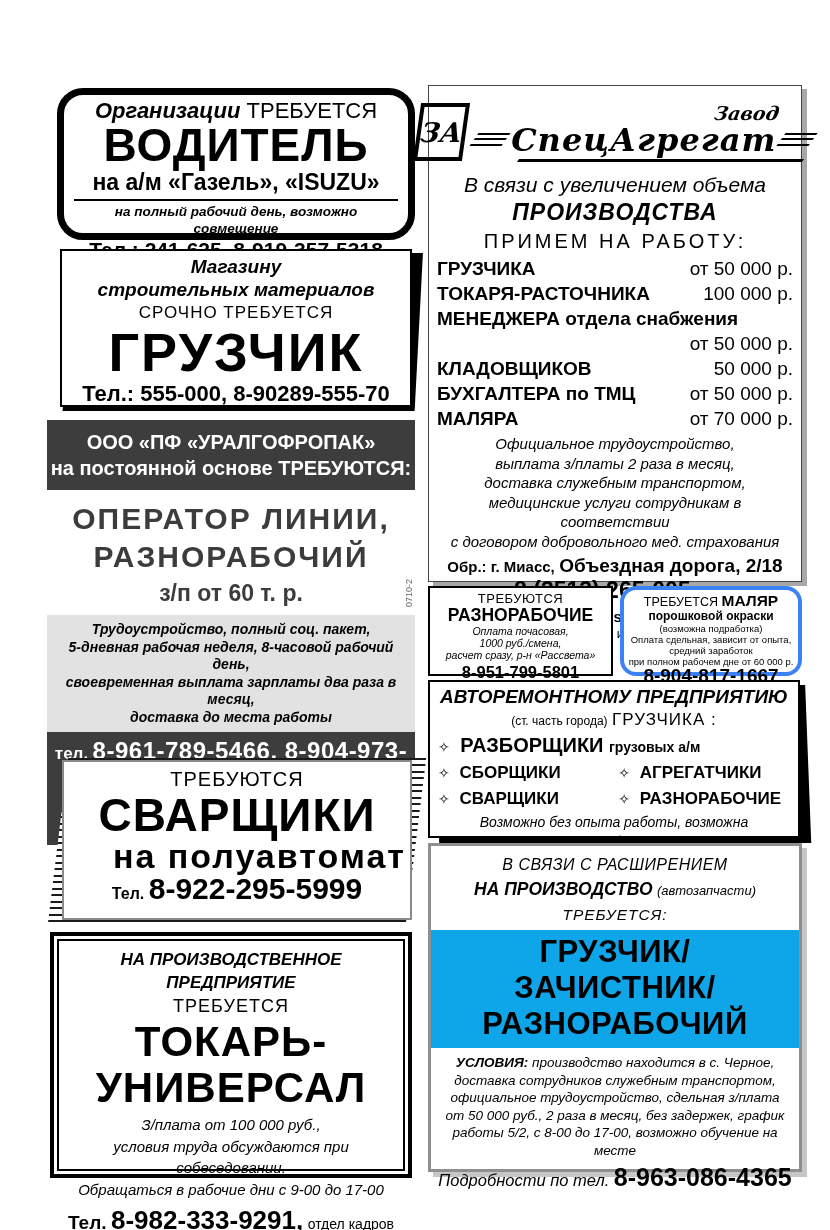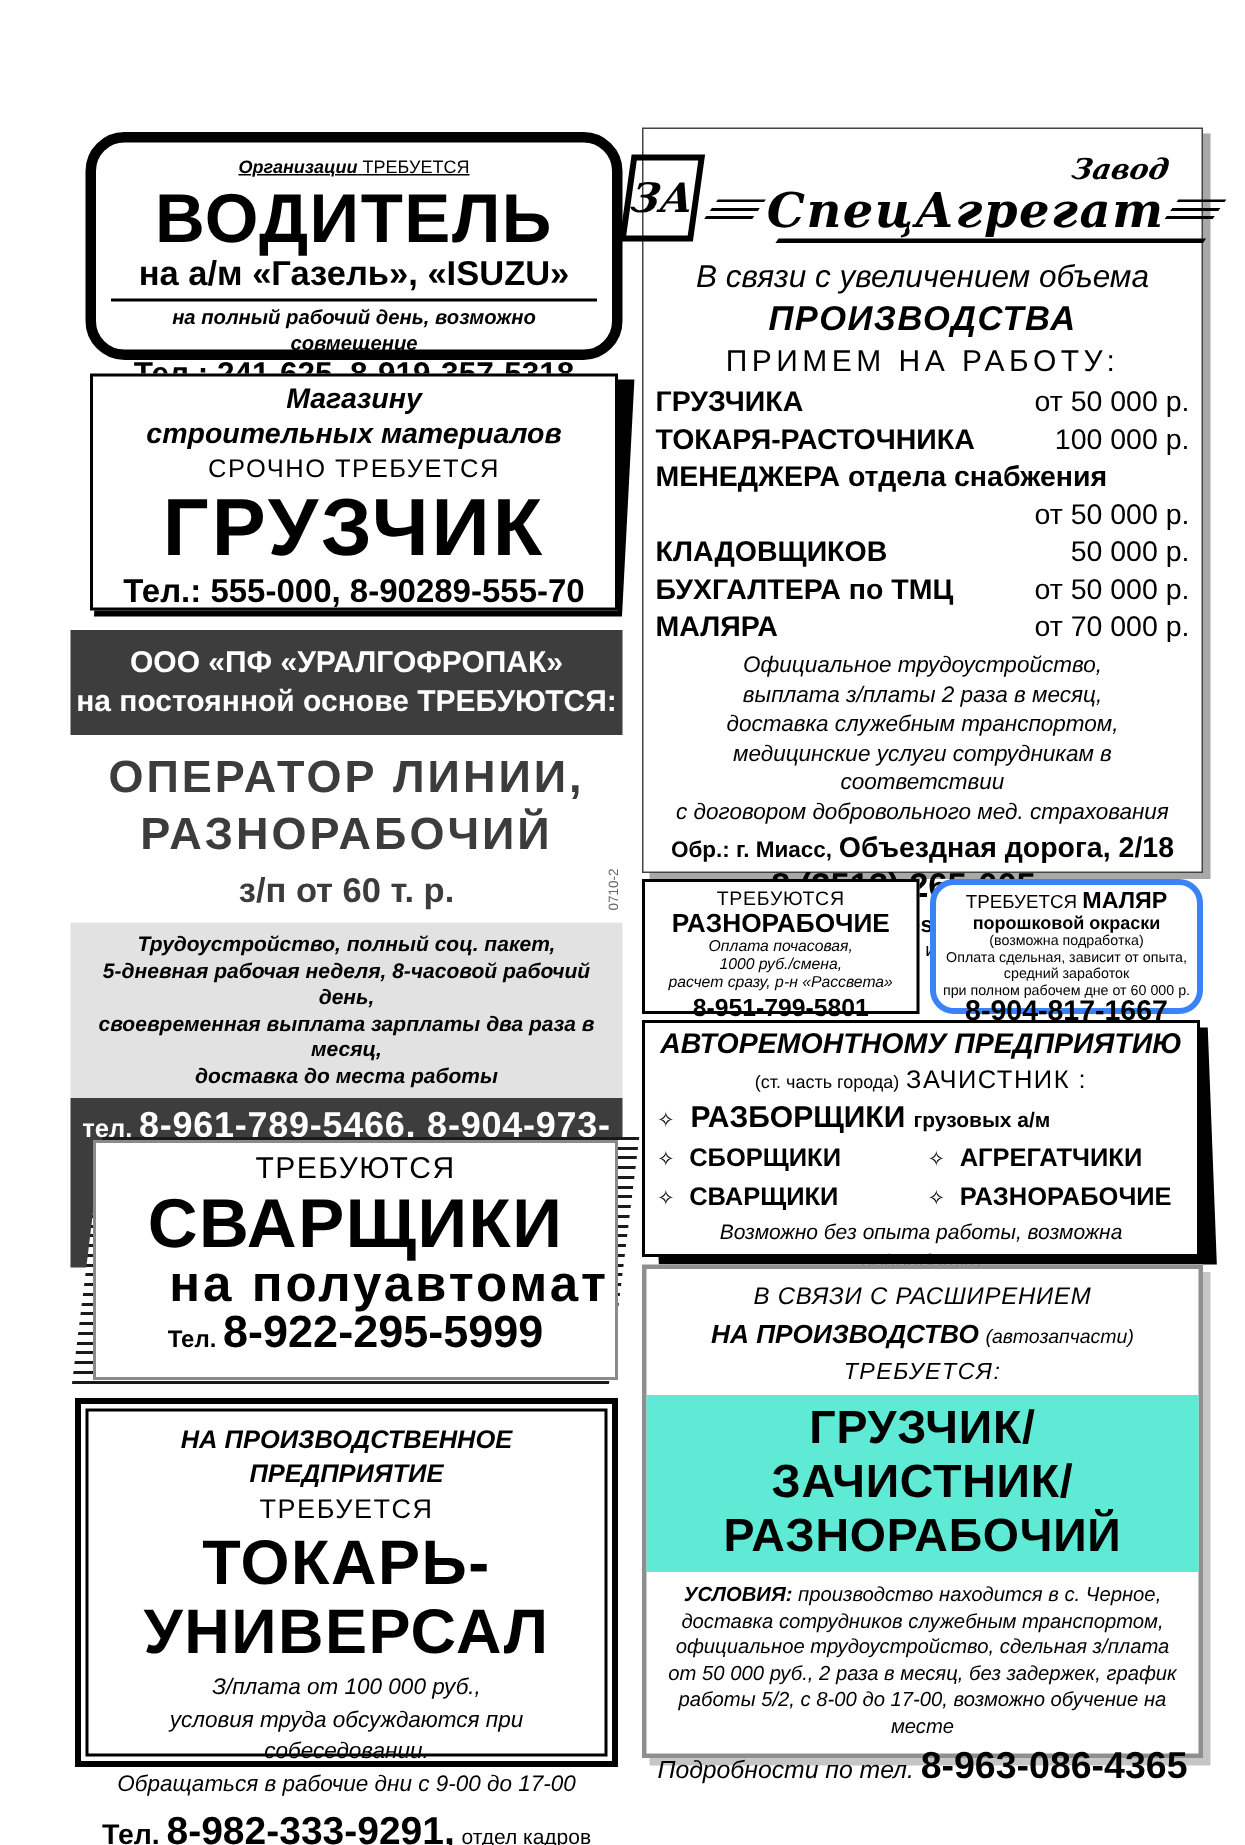--- a/index.html
+++ b/index.html
@@ -18,21 +18,21 @@
   .bar1 { flex:1.15; } .bar2 { flex:1; }
   .mast-title { white-space:nowrap; }
   .mast-date { white-space:nowrap; font-size:16.5px; }
 
   .ad { position:absolute; }
 
   
   #ad-driver { left:57px; top:88px; width:358px; height:152px;
     border:7px solid #000; border-radius:26px; background:#fff;
     text-align:center; padding:5px 8px 3px; }
-  .drv-h { font-size:12px; line-height:22px;text-decoration:underline; }
+  .drv-h { font-size:22px; line-height:22px; }
   .drv-org { font-style:italic; font-weight:bold; }
   .drv-title { font-size:46px; font-weight:bold; letter-spacing:1px; line-height:47px; }
   .drv-veh { font-size:23px; font-weight:bold; line-height:27px; }
   .drv-rule { border-top:2px solid #000; margin:3px 2px 2px; }
   .drv-note { font-size:13.5px; font-weight:bold; font-style:italic; line-height:17px; }
   .drv-phone { font-size:21px; font-weight:bold; line-height:26px; }
 
   
   #ad-store { left:60px; top:249px; width:352px; height:158px; }
   .store-shadow { position:absolute; inset:0; background:#000;
@@ -167,21 +167,21 @@
 
   
   #ad-exp { left:428px; top:843px; width:374px; height:329px;
     border:3px solid #8f8f8f; box-shadow:5px 5px 0 #c6c6c6; background:#fff;
     text-align:center; padding-top:7px; }
   .exp-i1 { font-style:italic; font-size:16px; line-height:24px; letter-spacing:0.5px; }
   .exp-i2 { font-style:italic; line-height:25px; }
   .exp-i2-bold { font-weight:bold; font-size:17.5px; }
   .exp-i2-note { font-size:13px; }
   .exp-i3 { font-style:italic; font-size:15.5px; line-height:24px; letter-spacing:1px; }
-  .exp-band { background:#5eead4; padding:4px 0 6px; margin-top:3px; }
+  .exp-band { background:#0ea5e9; padding:4px 0 6px; margin-top:3px; }
   .exp-title { font-size:31px; font-weight:bold; line-height:36px; letter-spacing:0.5px; }
   .exp-cond { font-style:italic; font-size:13.5px; line-height:17.5px; padding:6px 12px 0; }
   .exp-cond-label { font-weight:bold; }
   .exp-phone-row { margin-top:3px; line-height:30px; }
   .exp-phone-label { font-style:italic; font-size:16.5px; }
   .exp-phone { font-weight:bold; font-size:25px; }
 </style>
 </head>
 <body>
 
@@ -353,21 +353,21 @@
     <div class="mal-small">при полном рабочем дне от 60 000 р.</div>
     <div class="mal-phone">8-904-817-1667</div>
   </div>
 
   <div class="ad" id="ad-avtorem">
     <div class="avt-shadow"></div>
     <div class="avt-box">
       <div class="avt-head">АВТОРЕМОНТНОМУ ПРЕДПРИЯТИЮ</div>
       <div class="avt-sub">
         <span class="avt-sub-small">(ст. часть города)</span>
-        <span class="avt-sub-main">ЗАЧИСТНИК :</span>
+        <span class="avt-sub-main">ГРУЗЧИКА :</span>
       </div>
       <div class="avt-row1">
         <span class="bullet">✧</span>
         <span>РАЗБОРЩИКИ</span>
         <span class="avt-row1-suffix">грузовых а/м</span>
       </div>
       <div class="avt-grid">
         <div class="avt-item">
           <span class="bullet">✧</span>
           <span>СБОРЩИКИ</span>

